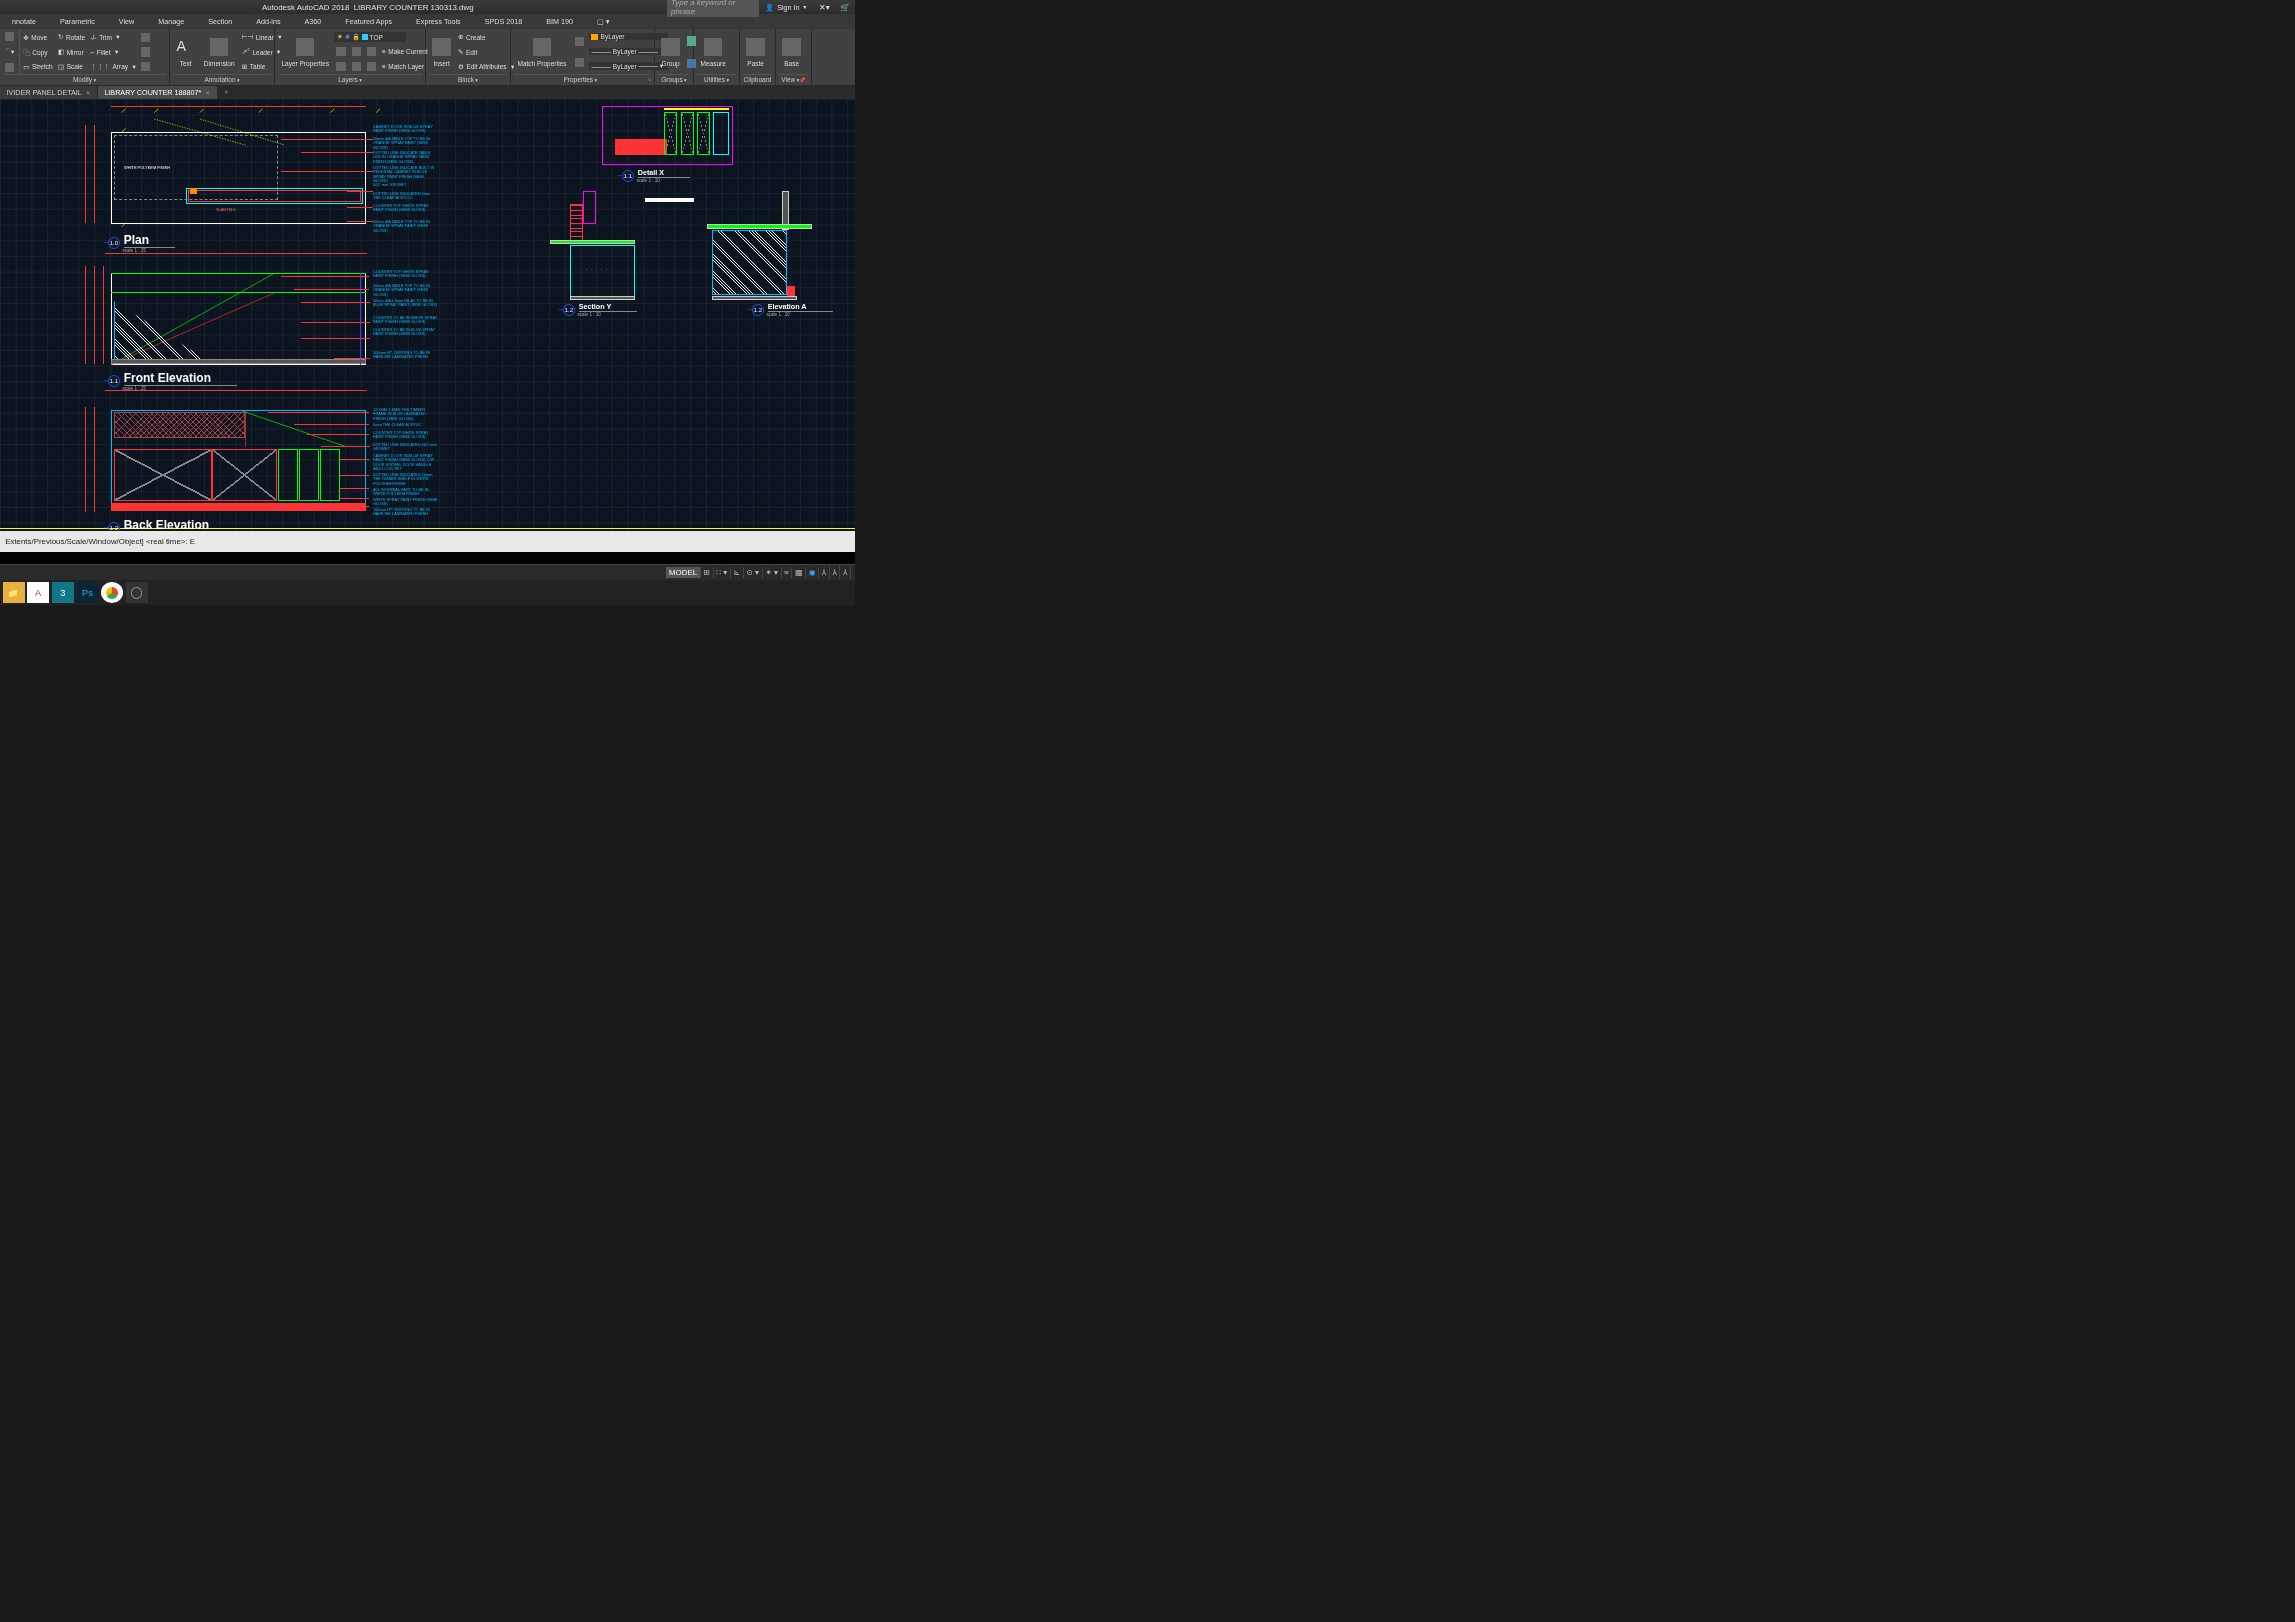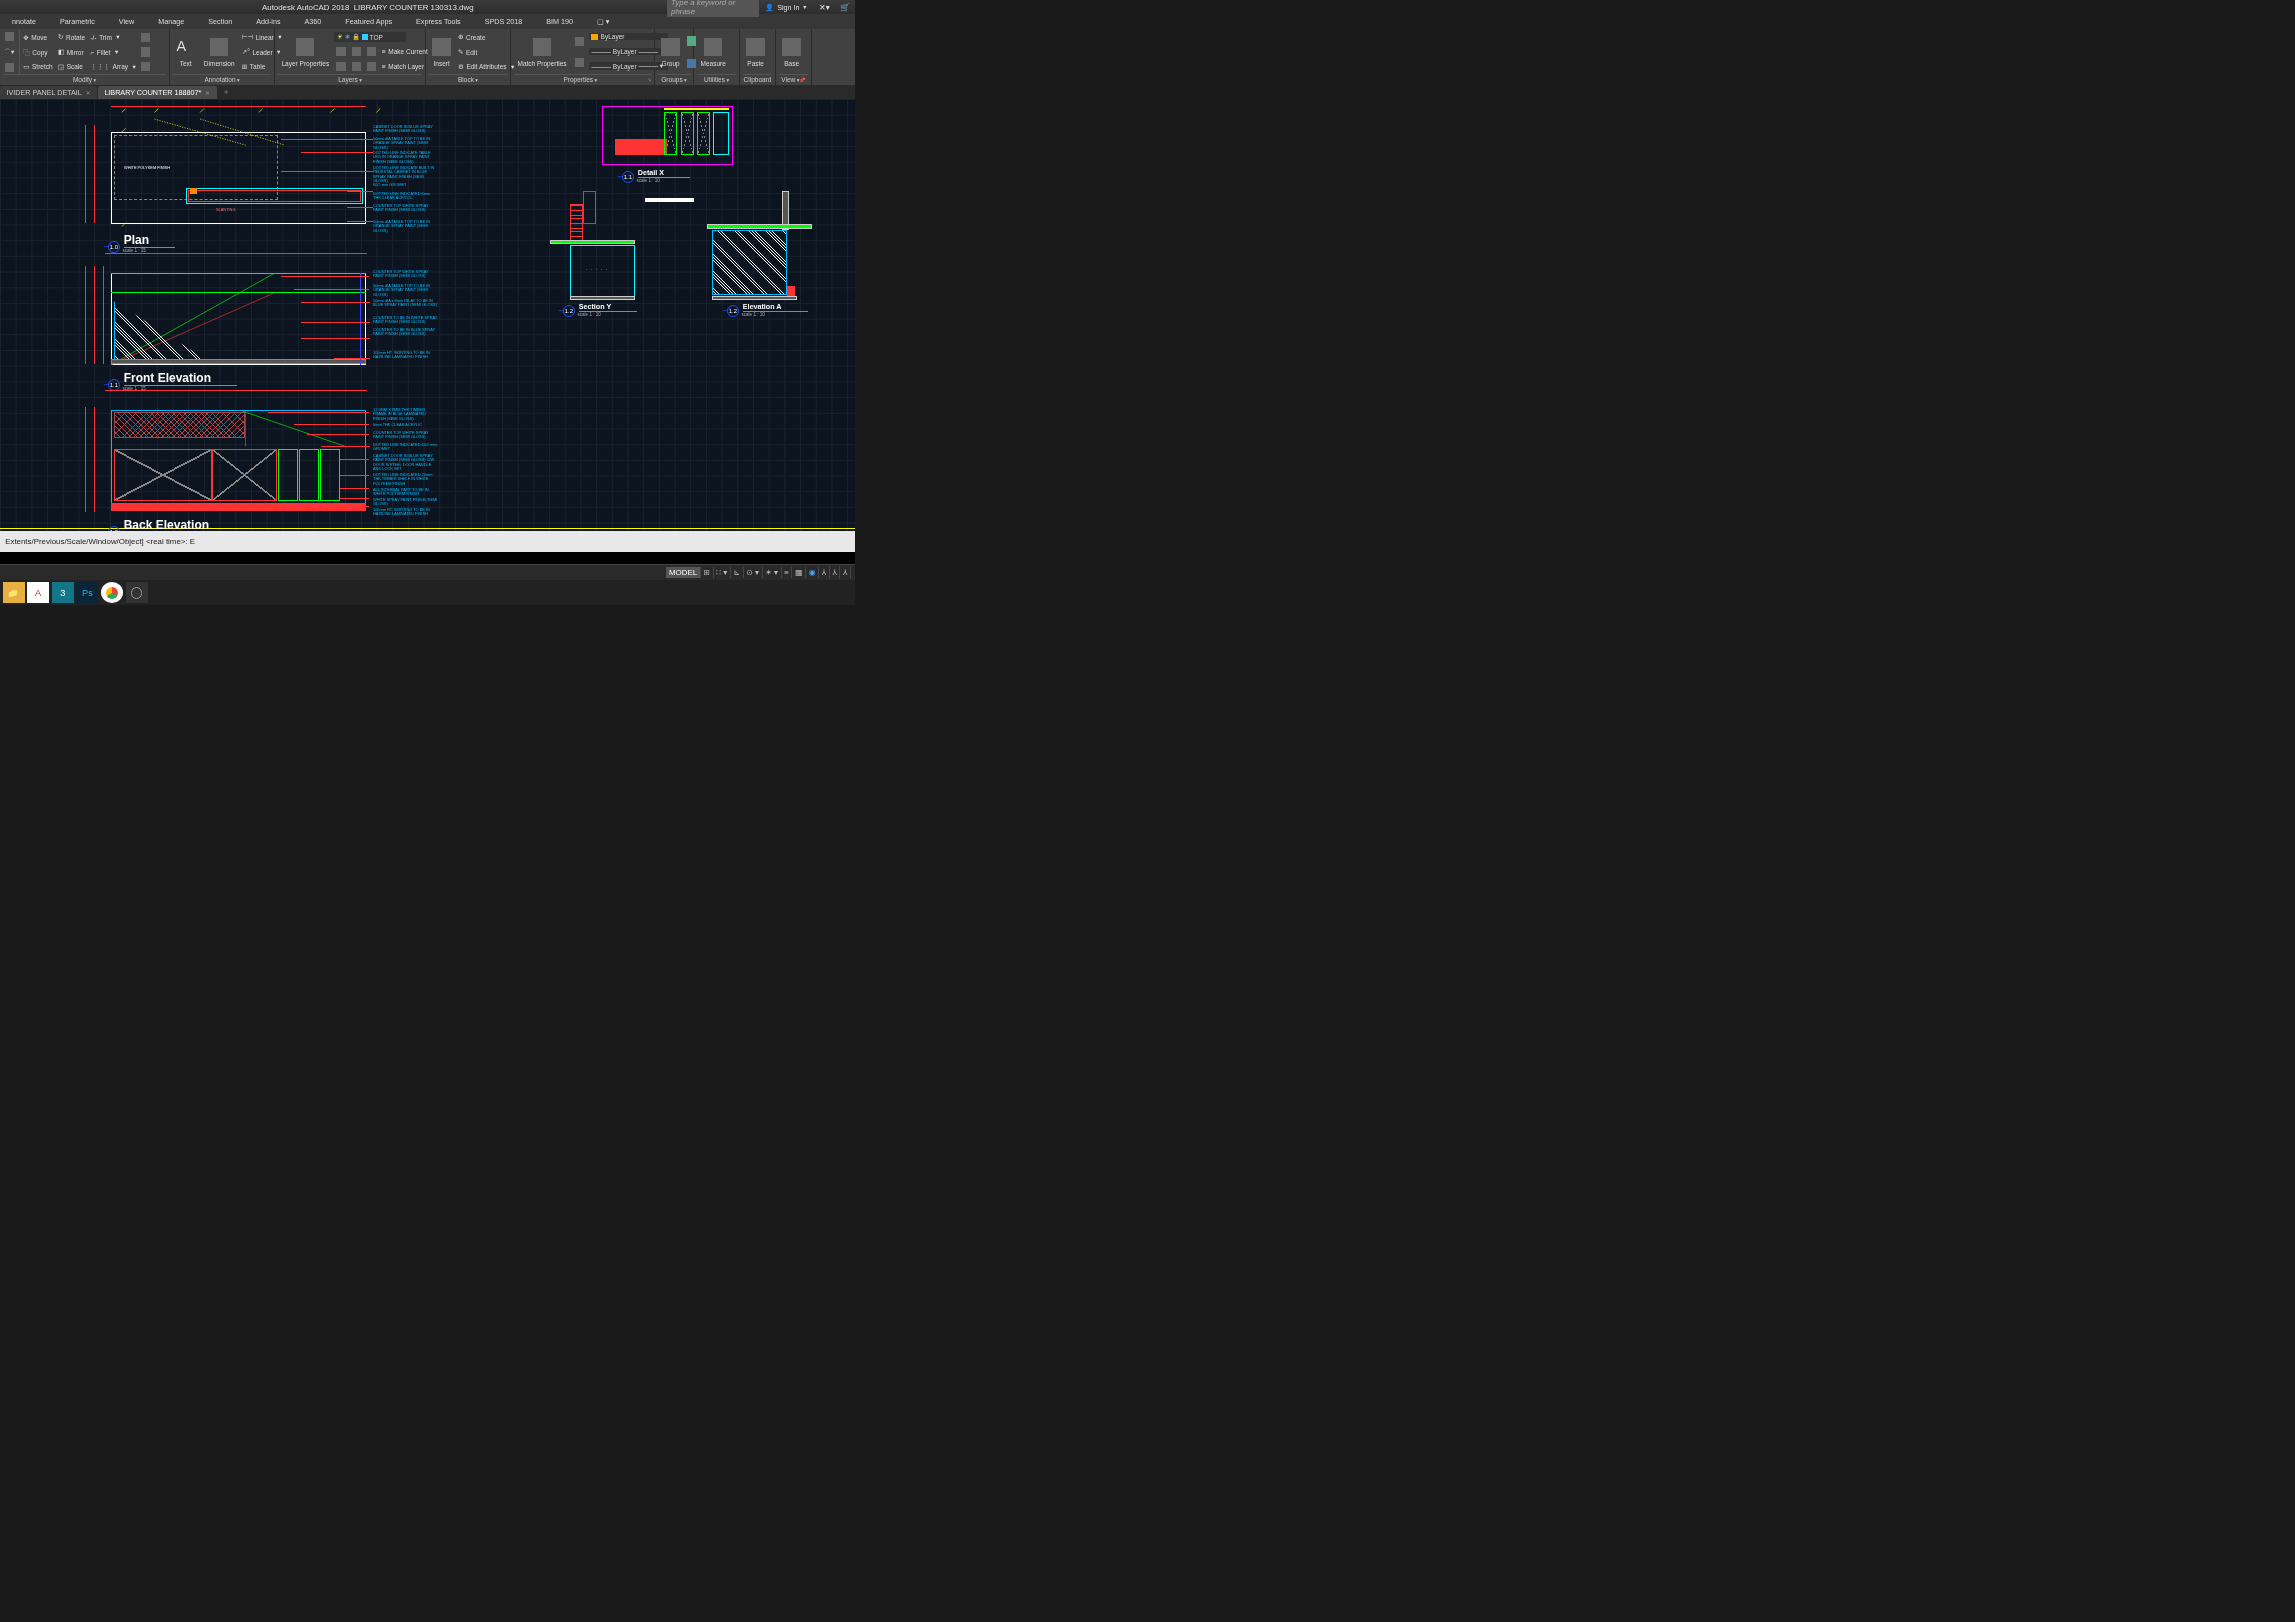--- a/index.html
+++ b/index.html
@@ -25,21 +25,21 @@
 .sw { width: 6.5px; height: 6.5px; background: orange; margin-right: 2.6px; }
 .tabs { height: 14.4px; background: #2a2a2a; display: flex; align-items: flex-end; }
 .tab { padding: 2px 6.5px; font-size: 7.2px; background: #3a3a3a; color: #ccc; border-radius: 2px 2px 0 0; margin-right: 0.7px; display: flex; align-items: center; gap: 3.9px; }
 .tab.active { background: #4a4a4a; color: #fff; }
 .tab .x { font-size: 5.9px; color: #999; }
 .plus { padding: 2px 5.2px; color: #999; }
 .canvas { position: relative; background: #0c1420; height: 432px;
   background-image: linear-gradient(#1a2230 0.7px, transparent 0.7px), linear-gradient(90deg, #1a2230 0.7px, transparent 0.7px);
   background-size: 15.7px 15.7px; overflow: hidden; }
 .vw { position: absolute; }
-.vw-title { display: flex; align-items: flex-end; gap: 3.9px; color: #fff; }
+.vw-title { display: flex; align-items: center; gap: 3.9px; color: #fff; }
 .vw-title .num { background: transparent; border: 1px solid #1e4fff; border-radius: 50%; width: 11.8px; height: 11.8px; display: inline-flex; align-items: center; justify-content: center; font-size: 5.9px; color: #fff; }
 .vw-title .num::before { content: "−"; position: absolute; margin-left: -15.7px; color: #1e4fff; font-size: 9.2px; }
 .vw-title .nm { font-size: 12px; font-weight: bold; border-bottom: 0.7px solid #888; padding-right: 26px; }
 .vw-title .sc { font-size: 4.6px; color: #aaa; margin-left: -1.3px; }
 .dwg-box { position: absolute; border: 0.7px solid; }
 .note { position: absolute; font-size: 3.9px; color: #0bf; line-height: 1.1; }
 .leader { position: absolute; height: 0.7px; background: #f33; }
 .dim { position: absolute; height: 0.7px; background: #f33; }
 .dim-v { position: absolute; width: 0.7px; background: #f33; }
 .green { border-color: #0f0 !important; }
@@ -500,21 +500,21 @@
       </div>
   </div>
 
   <div class="vw" style="left:707px;top:92px;width:111px;height:118px">
     <div class="dwg-box" style="top:0;left:75px;width:6.5px;height:39px;background:#555"></div>
     <div class="dwg-box" style="top:33px;left:0px;width:105px;height:5.2px;background:#0f0"></div>
     <div class="dwg-box hatch" style="top:39px;left:5.2px;width:75px;height:65px;border:0.7px solid #0bf"></div>
     <div class="dwg-box fill-red" style="top:95px;left:80px;width:7.9px;height:11.8px;border:none"></div>
     <div class="dwg-box" style="top:105px;left:5.2px;width:85px;height:3.9px;background:#555"></div>
   </div>
-  <div class="vw vw-title" style="left:727px;top:203px">
+  <div class="vw vw-title" style="left:752px;top:203px">
     <span class="num">1.2</span>
     <div>
         <div class="nm" style="font-size:7.2px">Elevation A</div>
         <div class="sc">scale 1 : 10</div>
       </div>
   </div>
 
   <div style="position:absolute;left:645px;top:99px;width:49px;height:3.9px;background:#fff"></div>
 </div>
 

